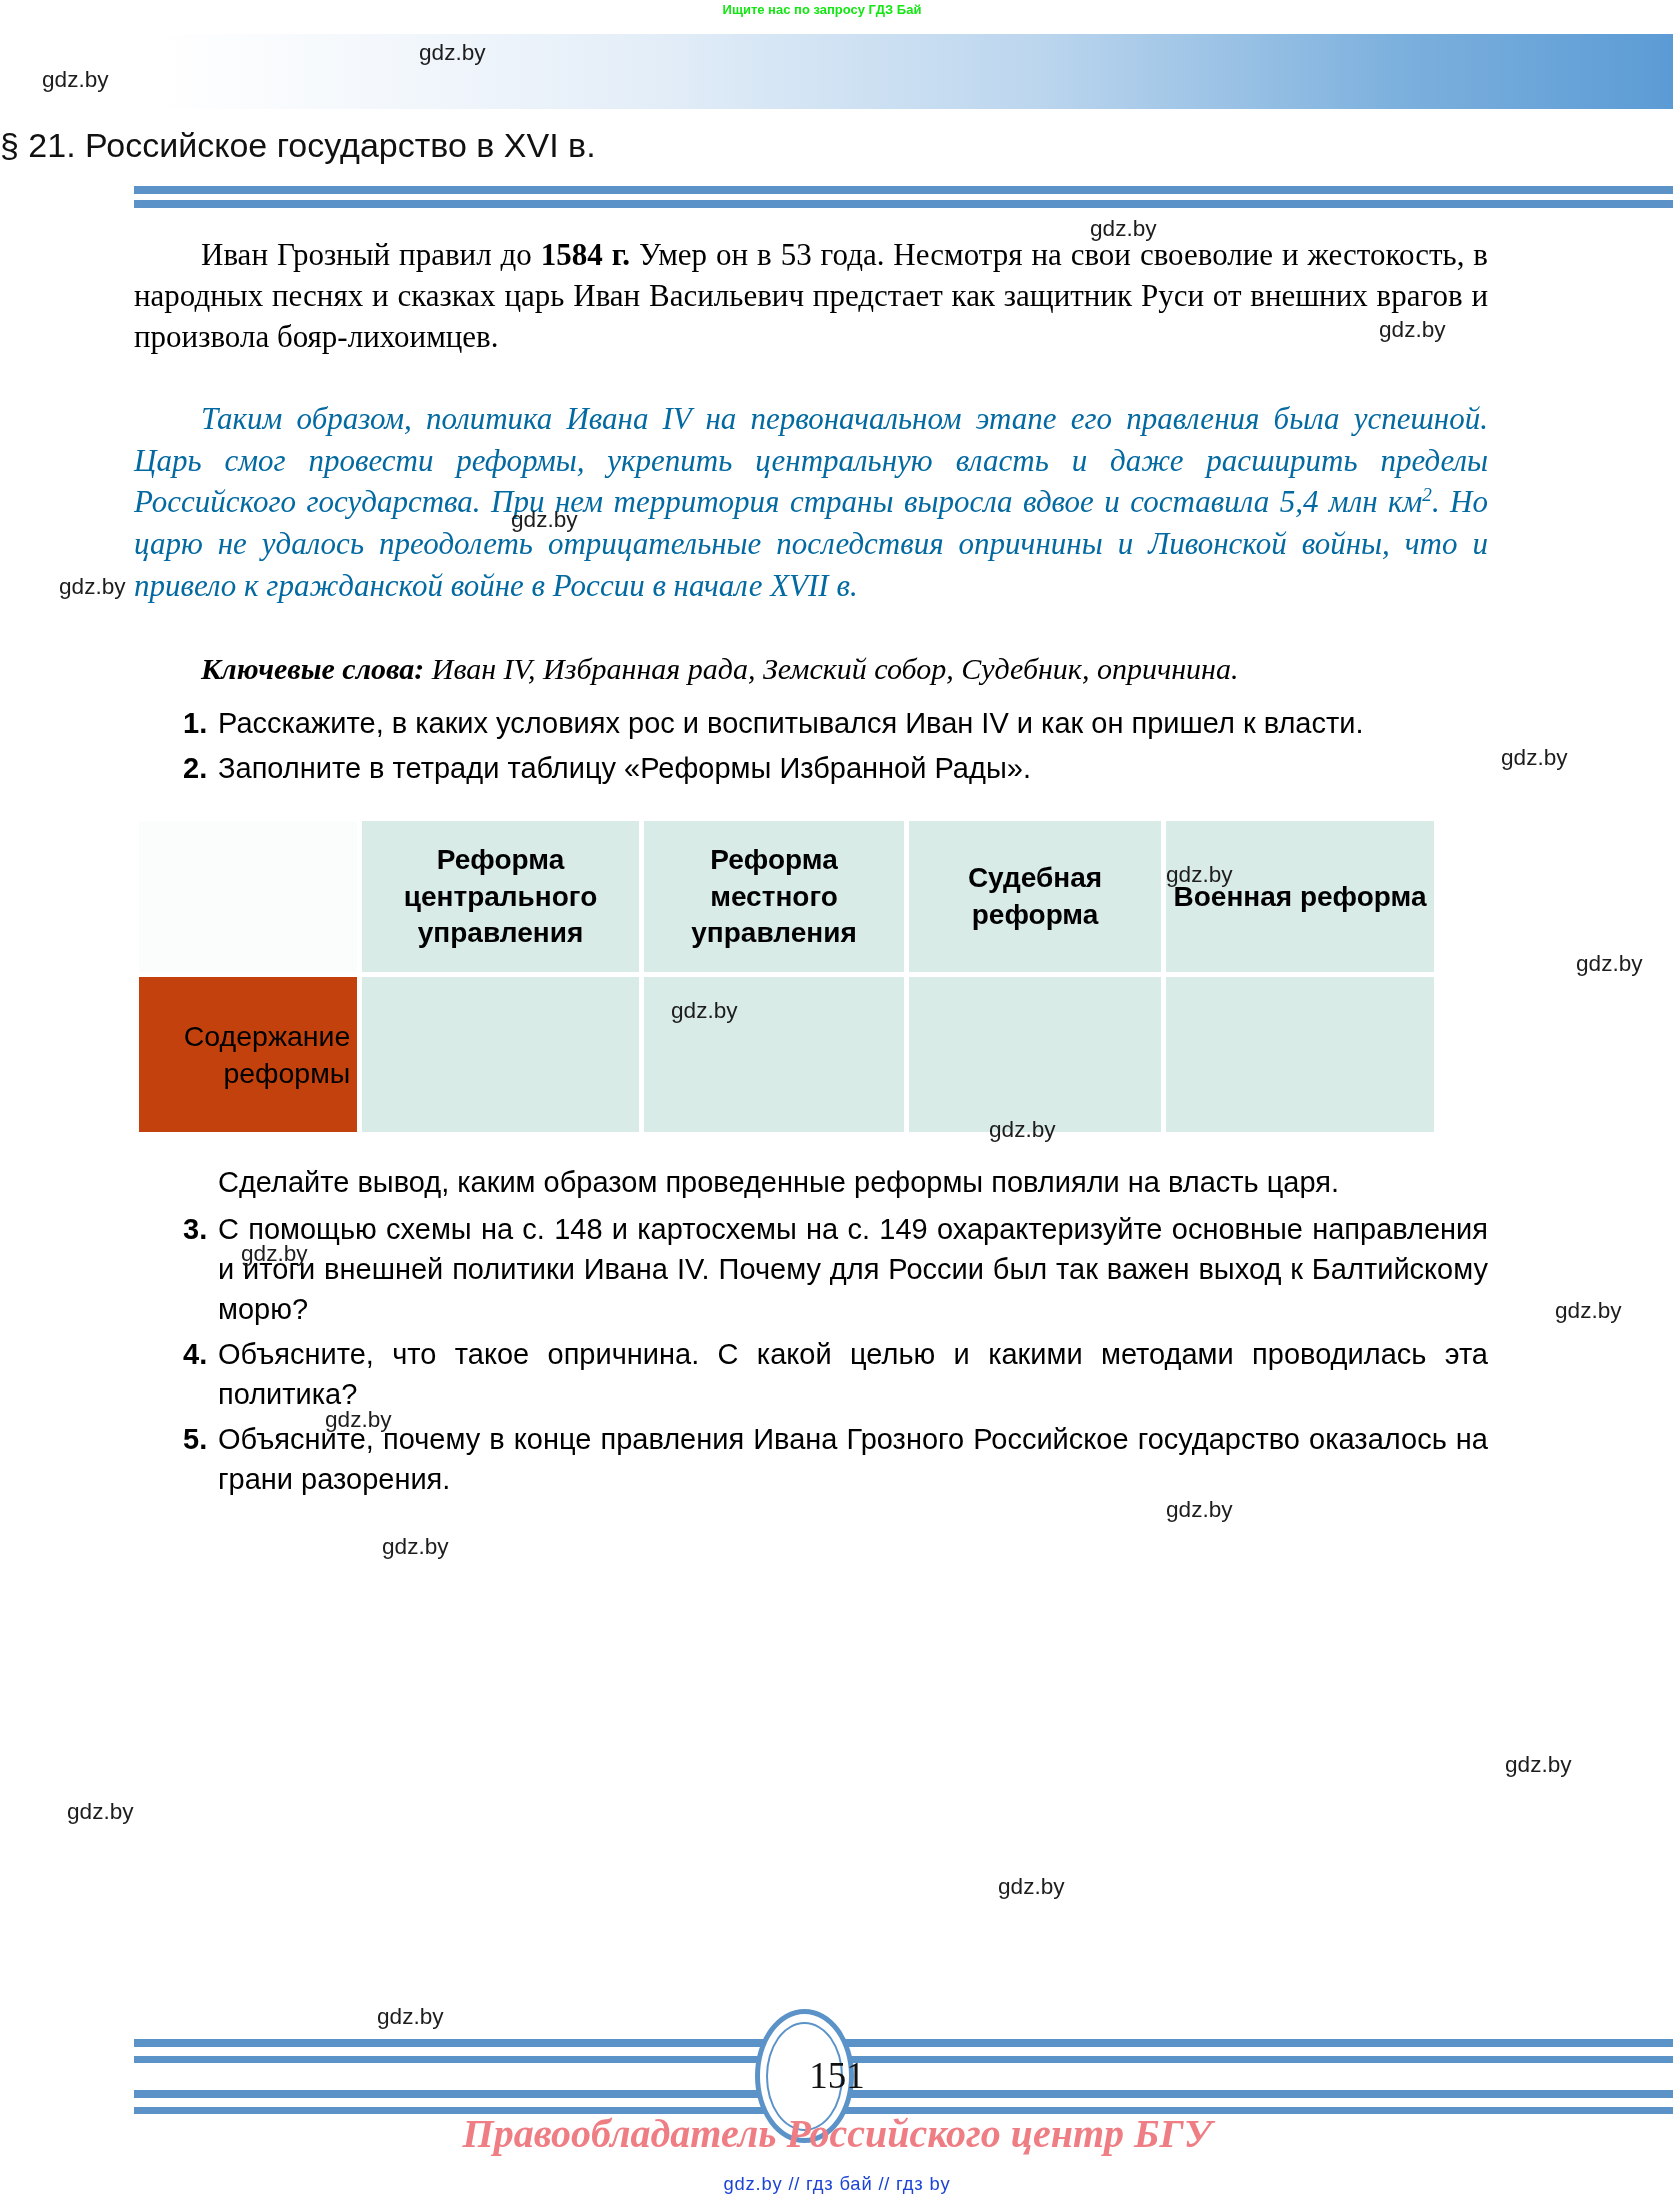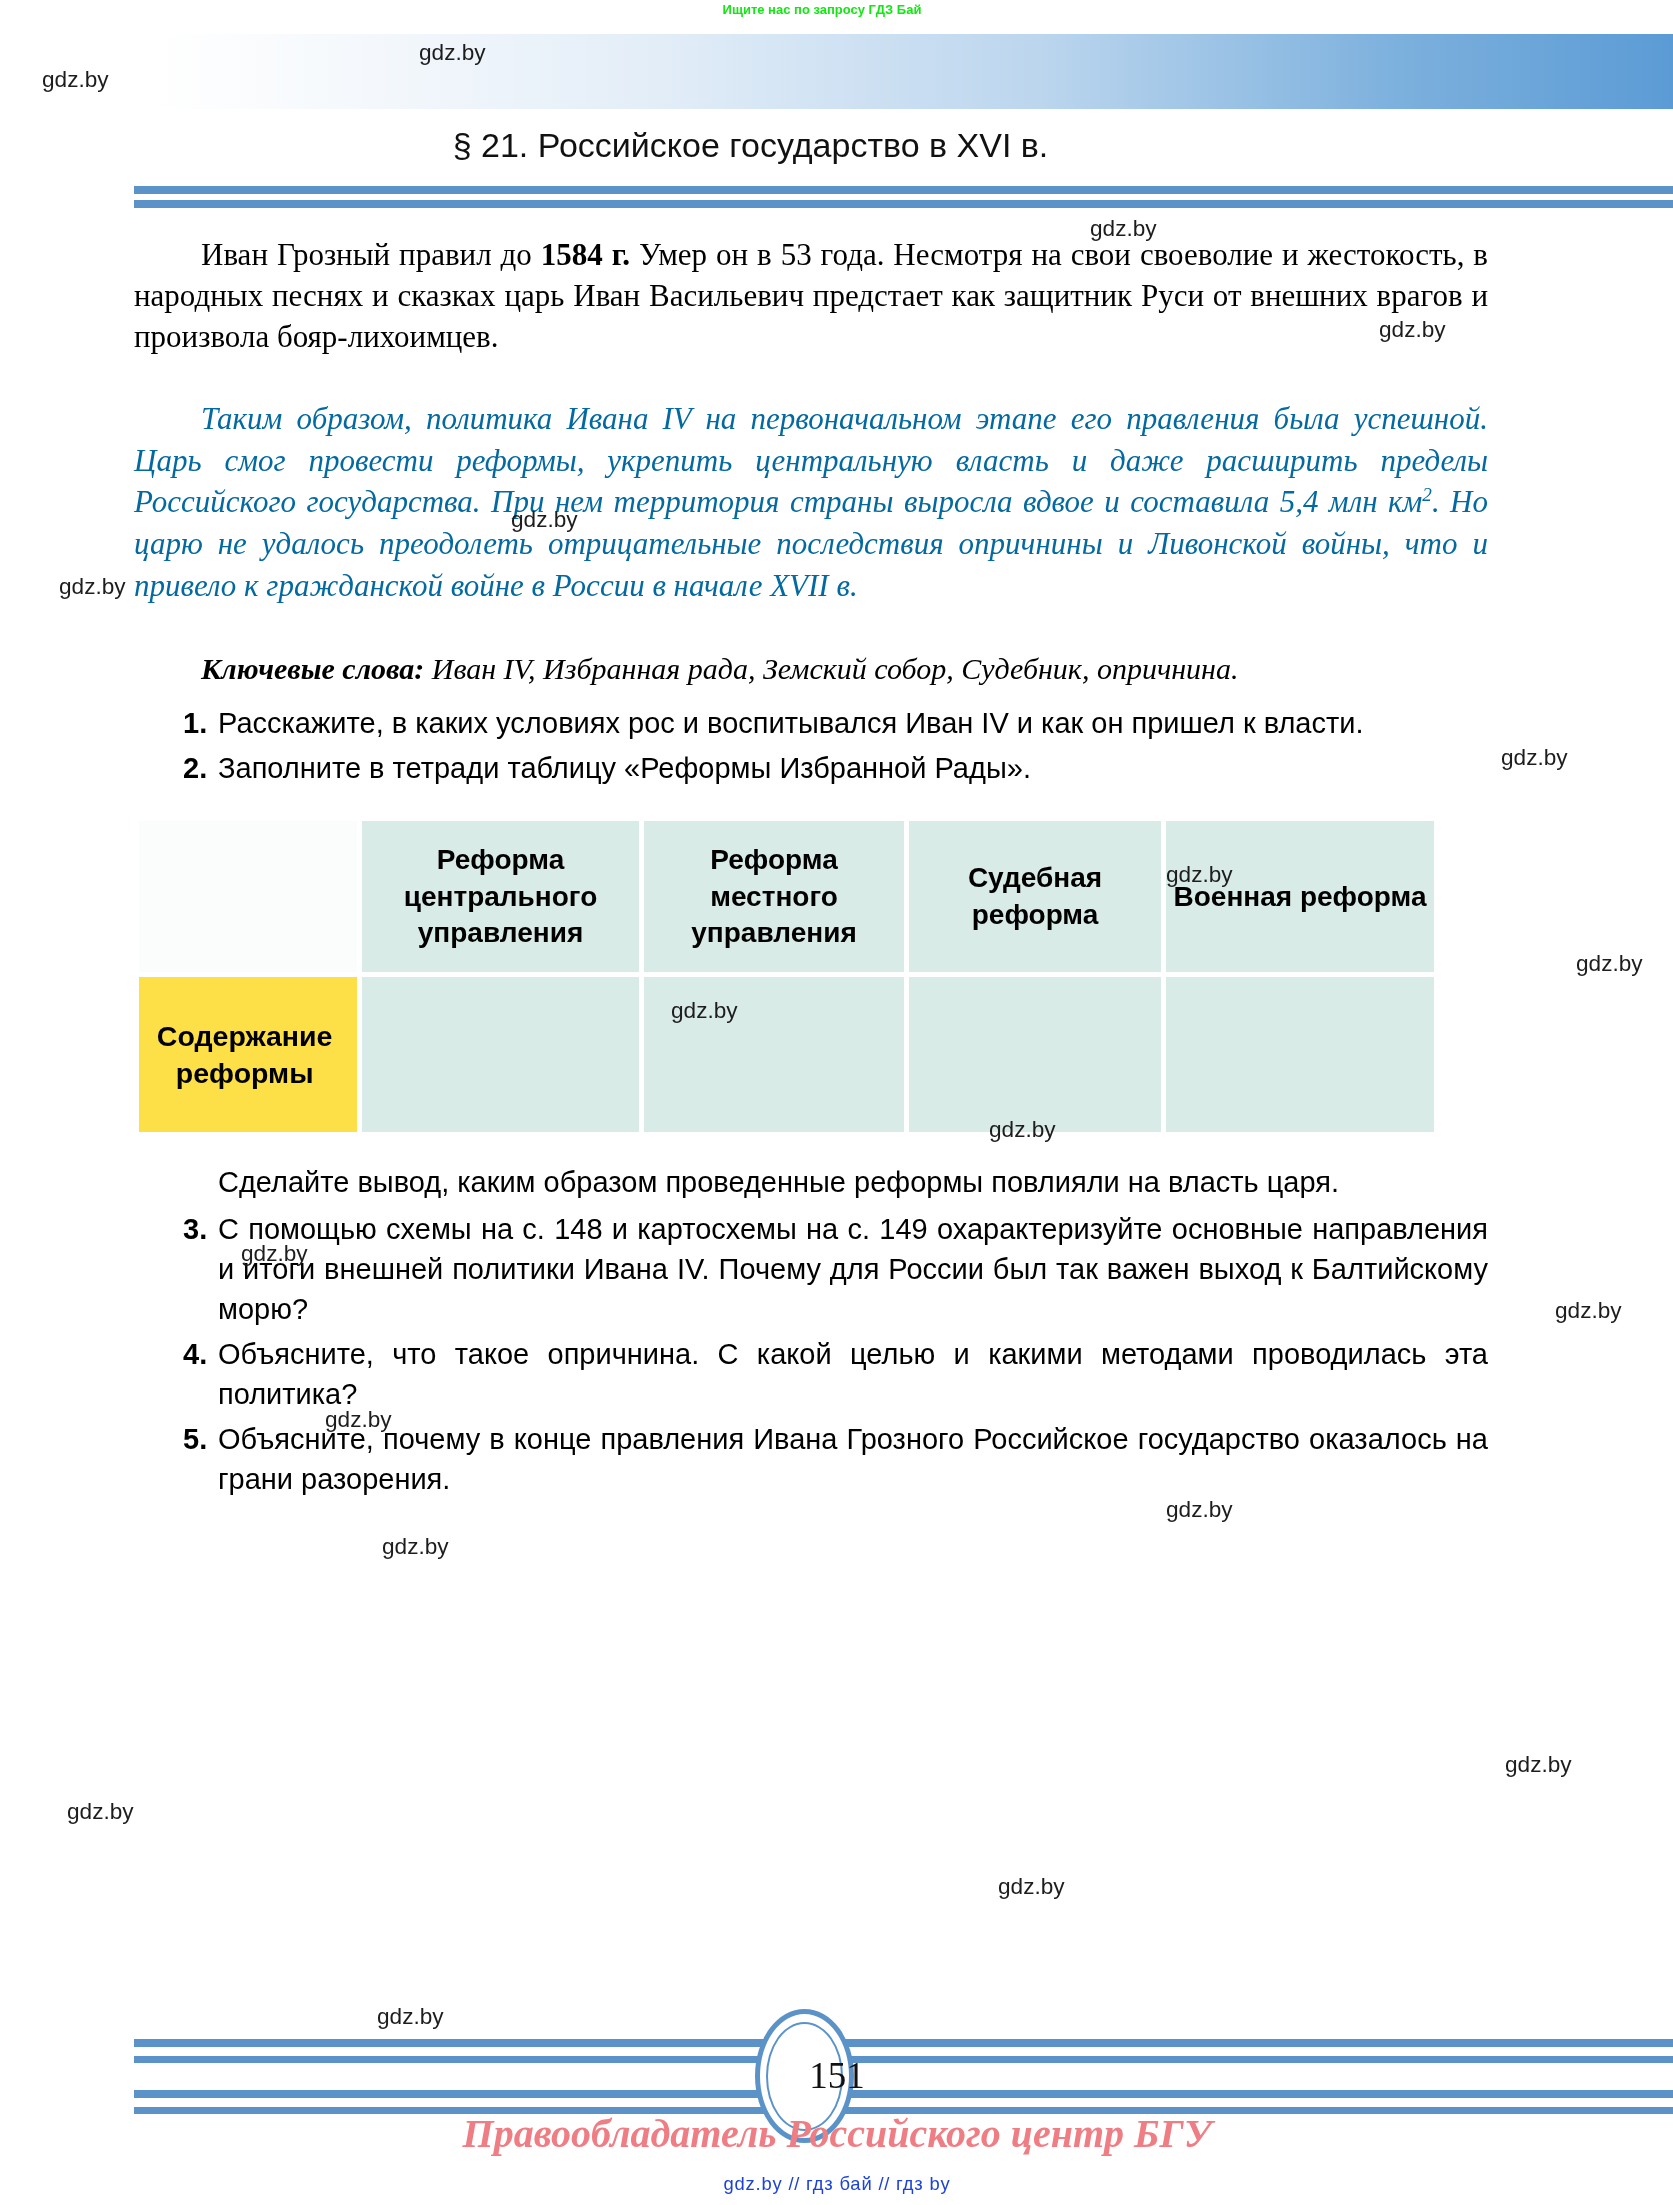--- a/index.html
+++ b/index.html
@@ -49,21 +49,21 @@
     height: 75px;
     background: linear-gradient(to right, #ffffff 0%, #f4f8fc 14%, #e4eef8 32%, #bcd6ee 58%, #7cb0dd 82%, #5b9bd5 100%);
     z-index: 5;
   }
 
   .section-title {
     position: absolute;
     top: 126px;
     left: 0;
     width: 1501px;
-    text-align: center;
+    text-align: left;
     font-family: "Liberation Sans", sans-serif;
     font-size: 34px;
     color: #111111;
     z-index: 10;
   }
 
   .rule-double-top {
     position: absolute;
     left: 134px;
     width: 1539px;
@@ -175,25 +175,25 @@
     font-weight: bold;
     font-size: 28px;
     line-height: 1.3;
     height: 134px;
     color: #000000;
   }
   .reform-table .corner {
     background: #fbfcfc;
   }
   .reform-table td.rowlabel {
-    background: #fde047;
-    font-weight: bold;
+    background: #c2410c;
+    font-weight: normal;
     font-size: 28.5px;
     line-height: 1.3;
-    text-align: center;
+    text-align: right;
     color: #000000;
     padding-left: 0;
   }
   .reform-table td.blank { height: 138px; }
   .reform-table col.c0 { width: 218px; }
   .reform-table col.c1 { width: 277px; }
   .reform-table col.c2 { width: 260px; }
   .reform-table col.c3 { width: 252px; }
   .reform-table col.c4 { width: 268px; }
 

